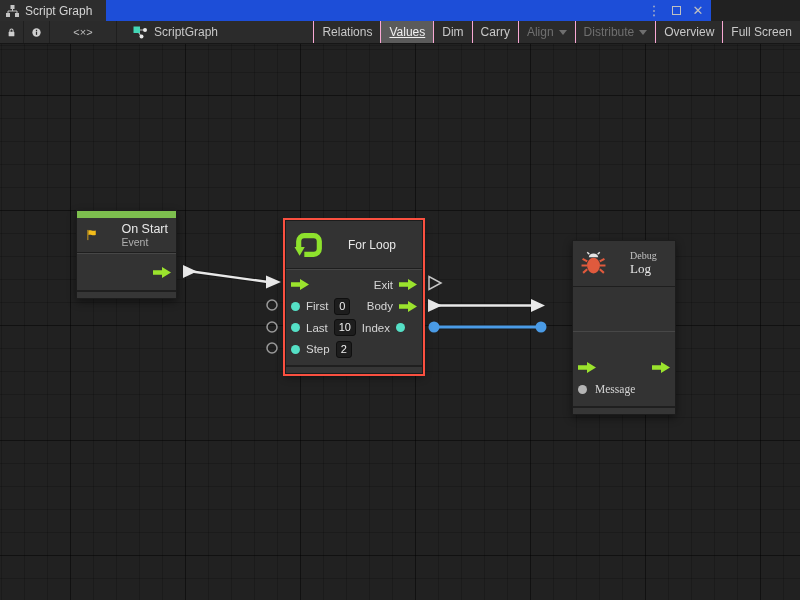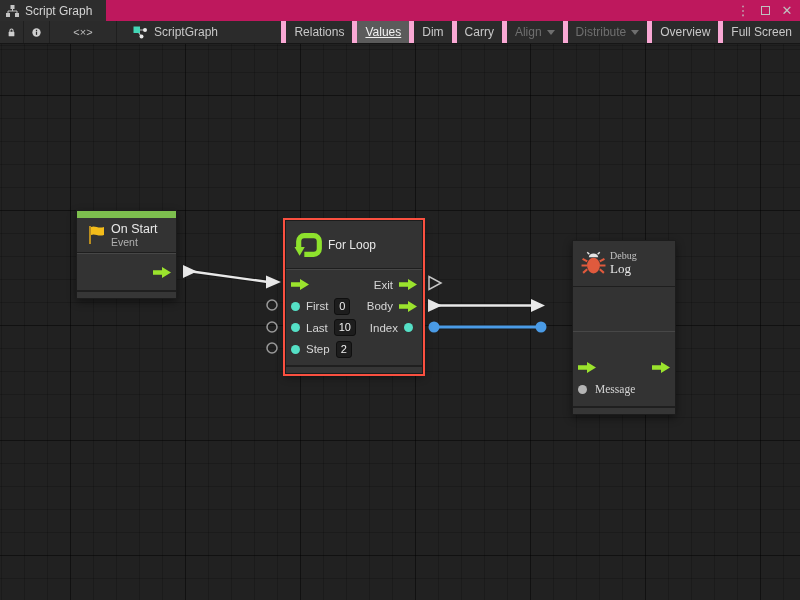--- a/index.html
+++ b/index.html
@@ -1,38 +1,38 @@
 <!DOCTYPE html>
 <html><head>
 <meta charset="utf-8">
 <style>
   * { margin:0; padding:0; box-sizing:border-box; }
   html,body { width:800px; height:600px; overflow:hidden; background:#181818;
               font-family:"Liberation Sans", sans-serif; }
   #window { position:relative; width:800px; height:600px; background:#212121; }
 
   
-  .titlebar { position:absolute; left:0; top:0; width:800px; height:21px;
-              background:#be185d; display:flex; align-items:stretch; }
+  .titlebar { position:absolute; left:0; top:0; width:711px; height:21px;
+              background:#1d4ed8; display:flex; align-items:stretch; }
   .tab { display:flex; align-items:center; gap:6px; padding:0 14px 0 6px;
          background:#2d2d2d; color:#d4d4d4; font-size:12px; }
   .win-controls { position:absolute; right:4px; top:0; height:21px;
                   display:flex; align-items:center; gap:4px; color:#c0c0c0; }
   .win-btn { width:18px; height:18px; display:flex; align-items:center;
              justify-content:center; font-size:13px; cursor:default; }
   .maxbox { width:9px; height:9px; border:1.5px solid #c0c0c0; }
 
   
   .toolbar { position:absolute; left:0; top:21px; width:800px; height:23px;
              background:#2b2b2b; border-bottom:1px solid #161616;
              display:flex; align-items:stretch; color:#c8c8c8; font-size:12px; }
   .tcell { display:flex; align-items:center; justify-content:center;
            border-right:1px solid #1f1f1f; padding:0 8px; }
   .tbtn { display:flex; align-items:center; justify-content:center; gap:5px;
-          border-left:5px solid #f9a8d4; padding:0 8px; white-space:nowrap; }
+          border-left:1px solid #f9a8d4; padding:0 8px; white-space:nowrap; }
   .tbtn.active { background:#5b5b5b; color:#f0f0f0;text-decoration:underline; }
   .tbtn.disabled { color:#6f6f6f; }
   .caret { width:0; height:0; border-left:4px solid transparent;
            border-right:4px solid transparent; border-top:5px solid #6f6f6f; }
   .spacer { flex:1; }
   .graphasset { display:flex; align-items:center; gap:6px; padding:0 10px 0 16px; }
   .zoomwrap { display:flex; align-items:center; gap:6px; padding:0 10px 0 22px; }
   .zoom-track { position:relative; width:88px; height:2px; background:#8a8a8a; }
   .zoom-handle { position:absolute; right:-2px; top:-5px; width:12px; height:12px;
                  border-radius:50%; background:#9a9a9a; }
@@ -49,21 +49,21 @@
     background-position:70px 0, 0 51px, 1px 0, 0 5px; }
 
   svg.wires { position:absolute; left:0; top:44px; width:800px; height:556px;
               pointer-events:none; }
 
   
   .node { position:absolute; background:#333333; border:1px solid #1c1c1c;
           box-shadow:0 3px 8px rgba(0,0,0,.45); color:#e6e6e6; }
   .node.selected { box-shadow:0 0 0 2px #fa5040, 0 3px 8px rgba(0,0,0,.45); }
   .stripe { height:7px; background:#7dbf4e; }
-  .nhead { display:flex; align-items:center; gap:4px; padding:0 8px;
+  .nhead { display:flex; align-items:center; gap:24px; padding:0 8px;
            border-bottom:1px solid #1e1e1e; }
   .ntitles { display:flex; flex-direction:column; line-height:1.15; }
   .ntitle { font-size:12.5px; color:#e8e8e8; white-space:nowrap; }
   .nsub { font-size:10.5px; color:#b0b0b0; }
   .nsur { font-size:10px; color:#c4c4c4; }
   .ports { border-top:1px solid #474747; }
   .prow { display:flex; align-items:center; justify-content:space-between;
           padding:0 5px; font-size:11.5px; color:#d6d6d6; }
   .pgrp { display:flex; align-items:center; gap:6px; white-space:nowrap; }
   .dot { width:9px; height:9px; border-radius:50%; background:#55e0c6; flex:0 0 auto; }
@@ -251,21 +251,21 @@
             <polygon points="0,3.2 9,3.2 9,0 18,5.5 9,11 9,7.8 0,7.8" fill="#9be32d"></polygon>
           </svg>
         </div>
       </div>
       <div class="prow">
         <div class="pgrp">
           <span class="dot"></span>
           <span>Last</span>
           <span class="vbox">10</span>
         </div>
-        <div class="pgrp" style="margin-right:4px;">
+        <div class="pgrp" style="margin-right:12px;">
           <span>Index</span>
           <span class="dot"></span>
         </div>
       </div>
       <div class="prow">
         <div class="pgrp">
           <span class="dot"></span>
           <span>Step</span>
           <span class="vbox">2</span>
         </div>

